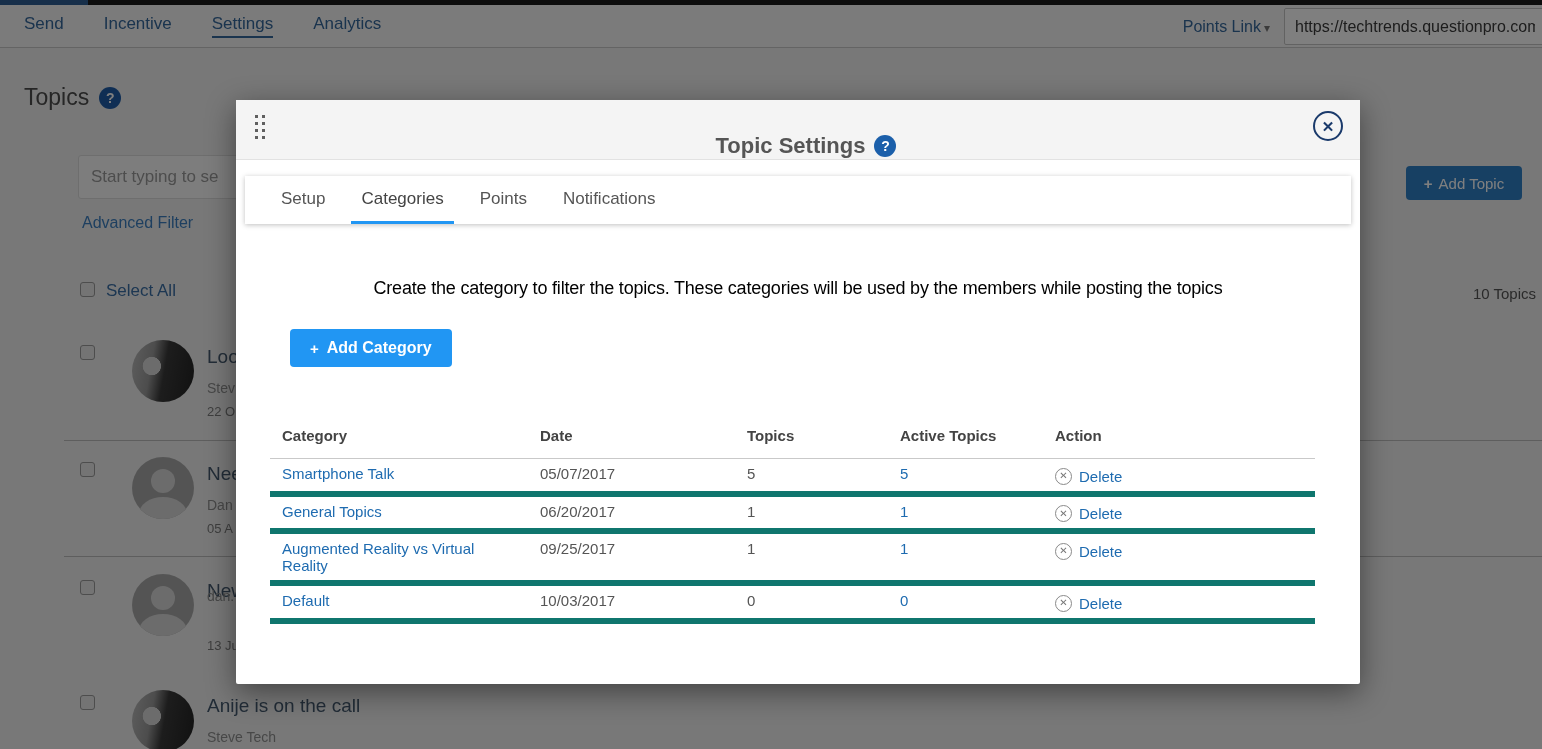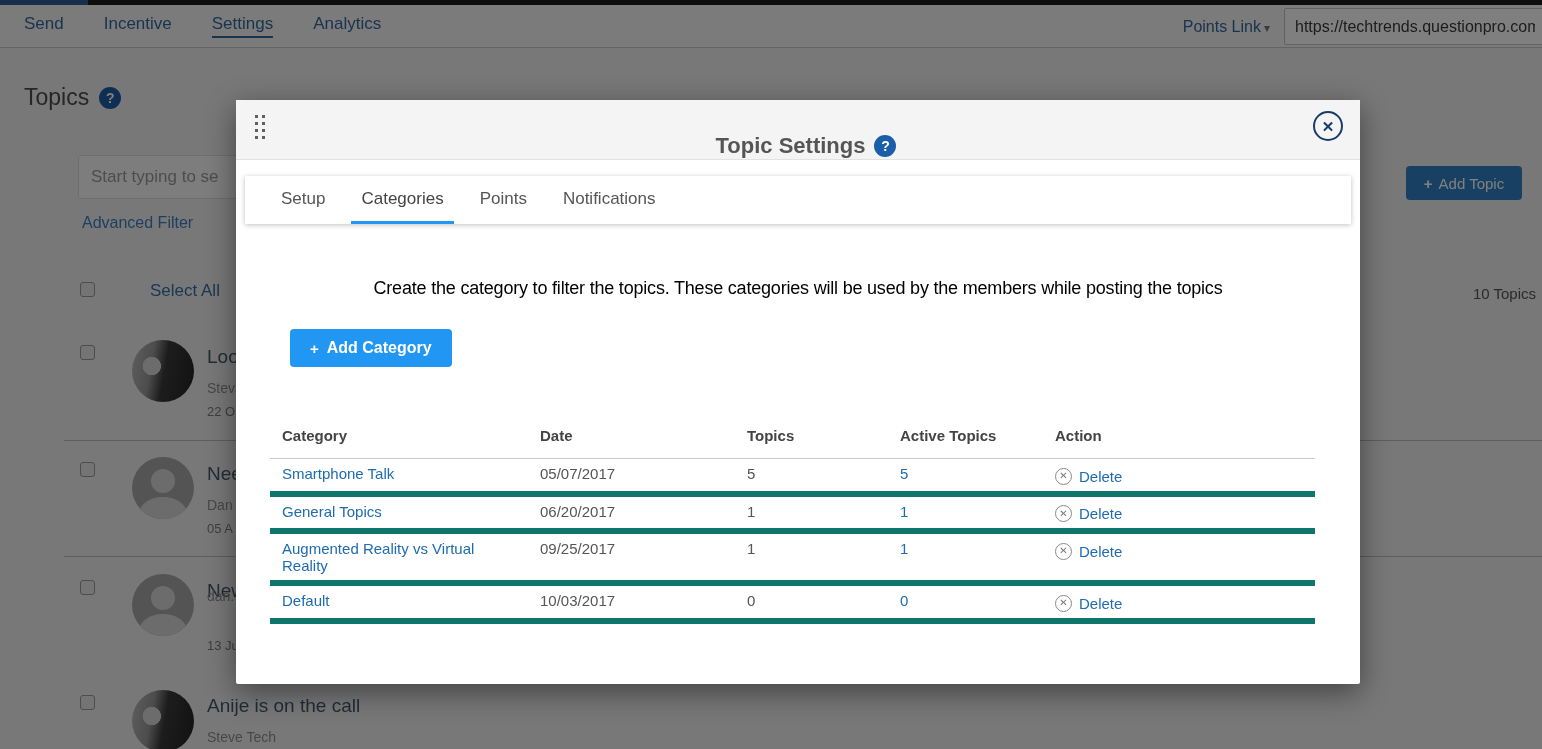--- a/index.html
+++ b/index.html
@@ -50,21 +50,21 @@
     font-family:"Liberation Sans", sans-serif; font-size:17px; color:#444; padding:0 12px;
   }
   .search-box::placeholder { color:#9a9a9a; }
 
   .advanced-filter { position:absolute; left:82px; top:214px; font-size:16px; color:#3c7fc0; cursor:pointer; }
 
   .checkbox {
     position:absolute; width:15px; height:15px; background:#e8e8e8;
     border:1px solid #9a9a9a; border-radius:3px; cursor:pointer;
   }
-  .select-all-label { position:absolute; left:106px; top:281px; font-size:17px; color:#3a6ea5; cursor:pointer;margin-left:44px; }
+  .select-all-label { position:absolute; left:106px; top:281px; font-size:17px; color:#3a6ea5; cursor:pointer; }
 
   .add-topic-btn {
     position:absolute; left:1406px; top:166px; width:116px; height:34px;
     background:#2f80c7; border:none; border-radius:4px; color:#fff; font-size:15px;
     font-family:"Liberation Sans", sans-serif; cursor:pointer;
     display:flex; align-items:center; justify-content:center; gap:6px;
   }
   .plus-glyph { font-weight:bold; font-size:15px; }
 
   .topics-count { position:absolute; left:1452px; top:285px; width:84px; text-align:right; font-size:15px; color:#555; }

